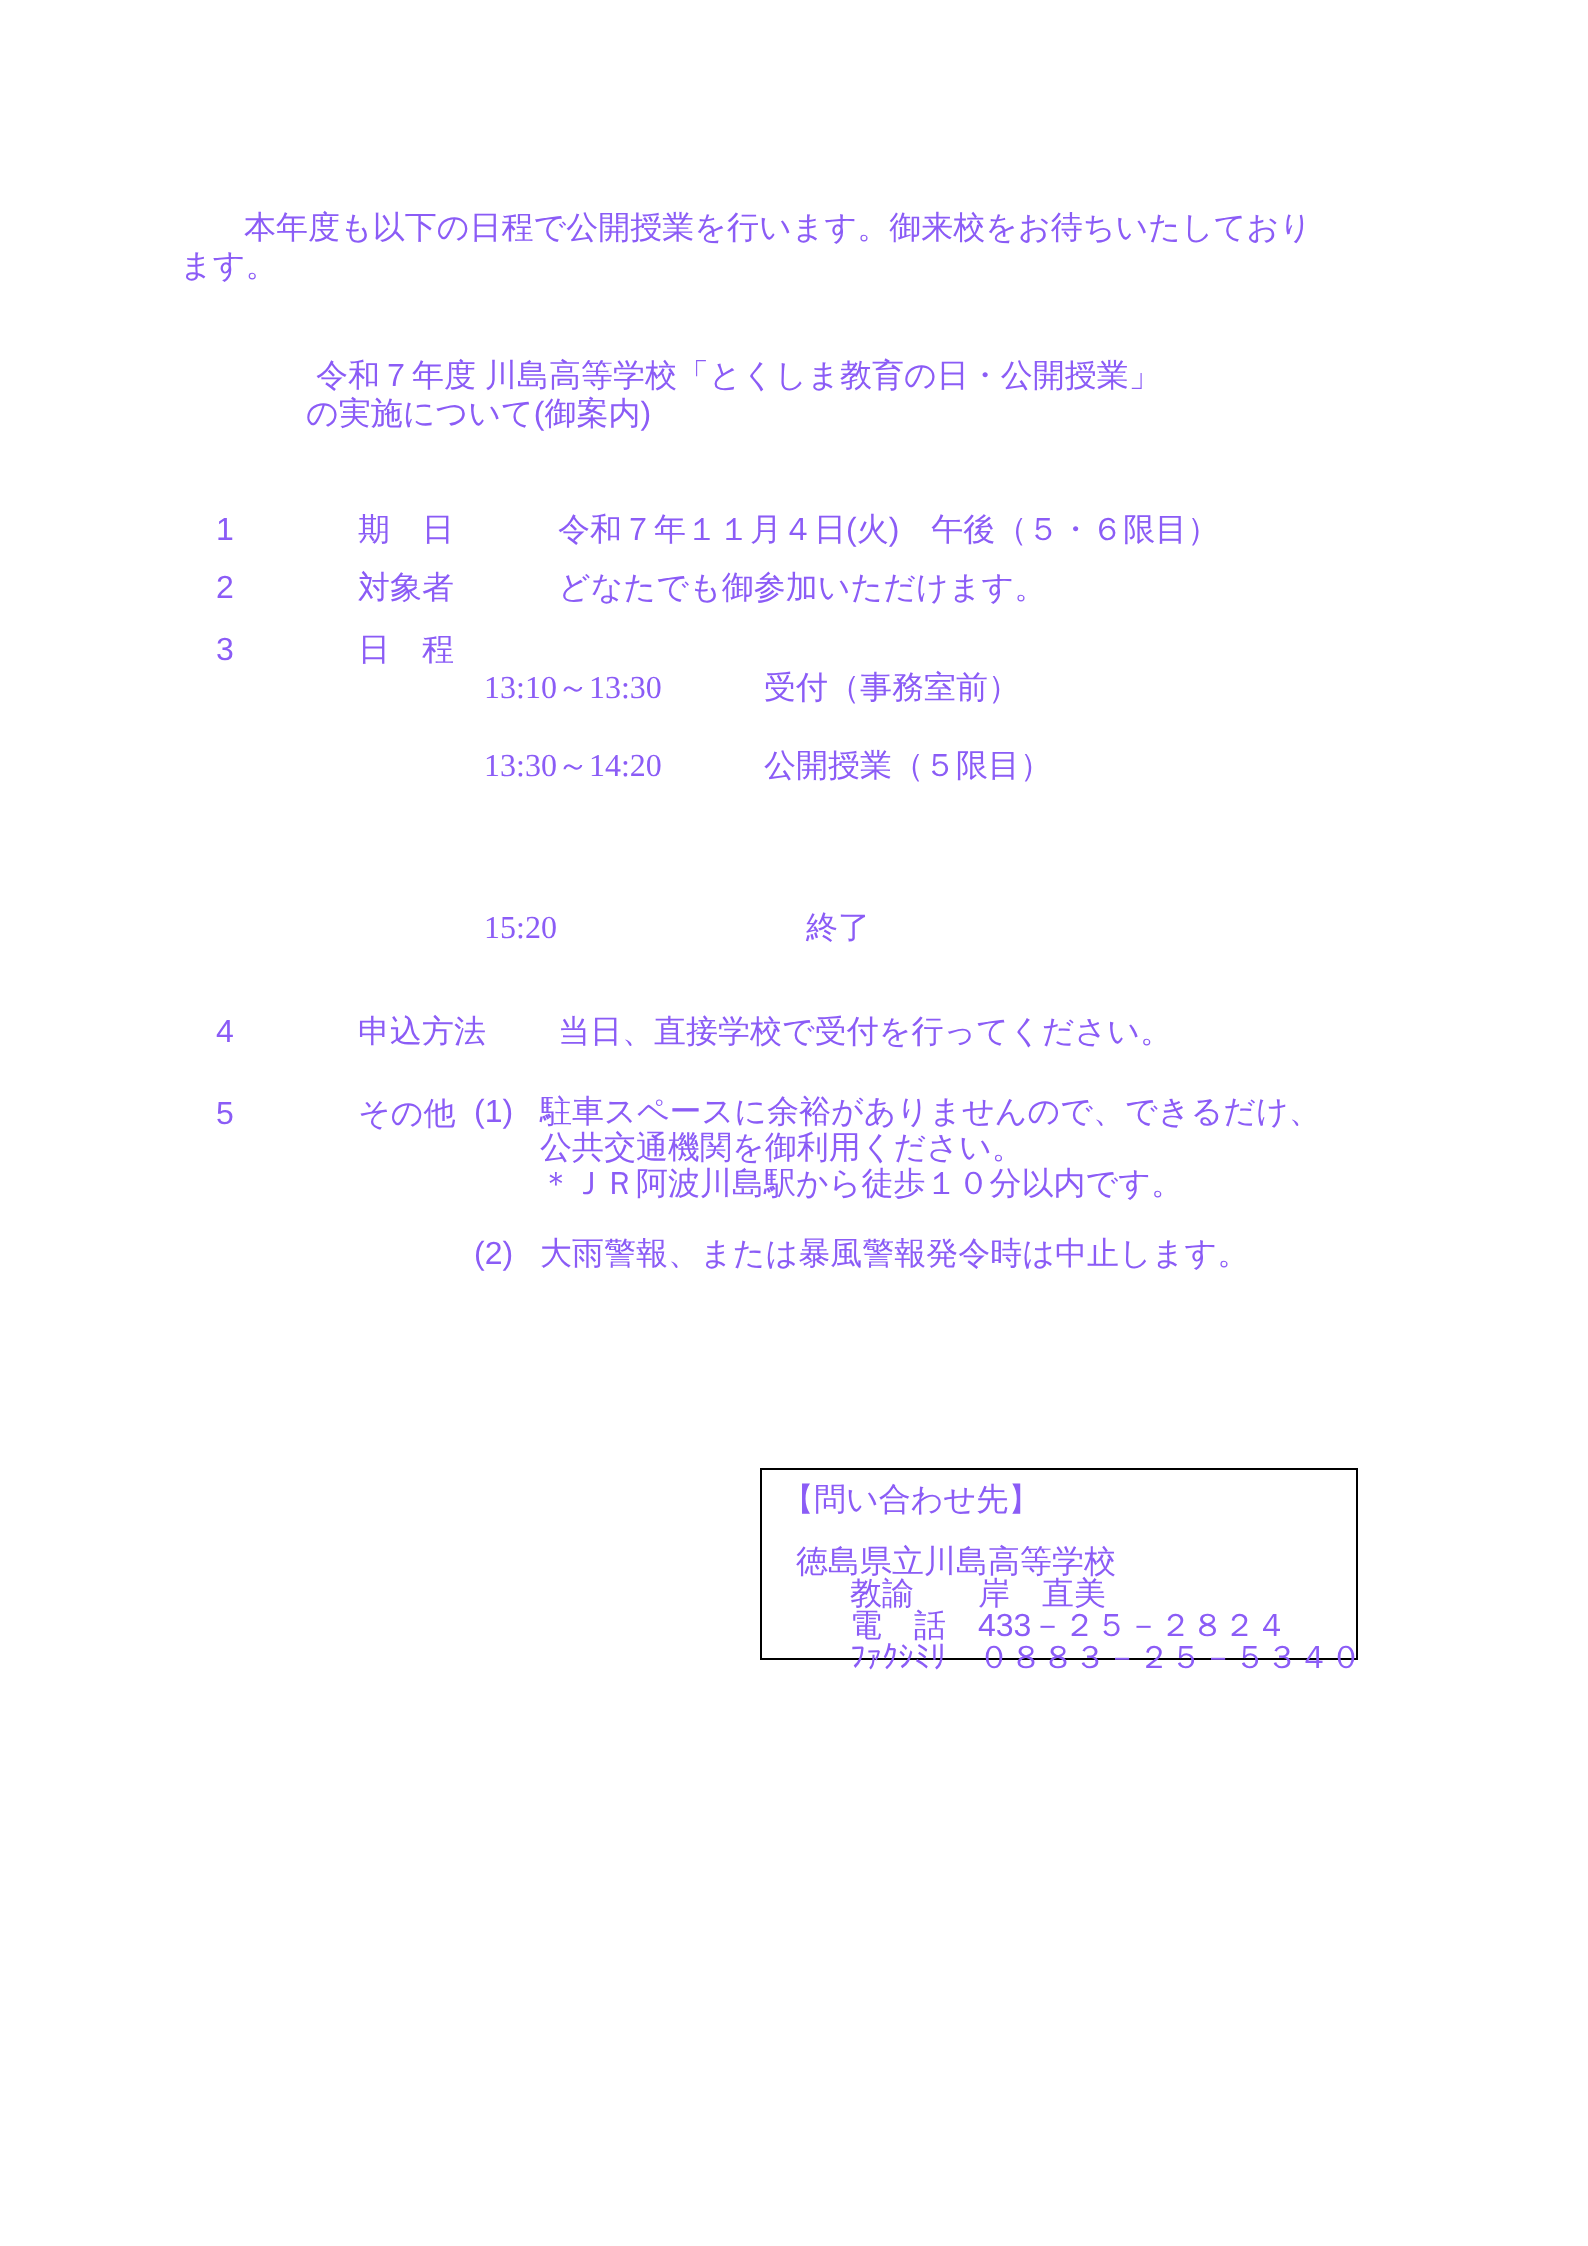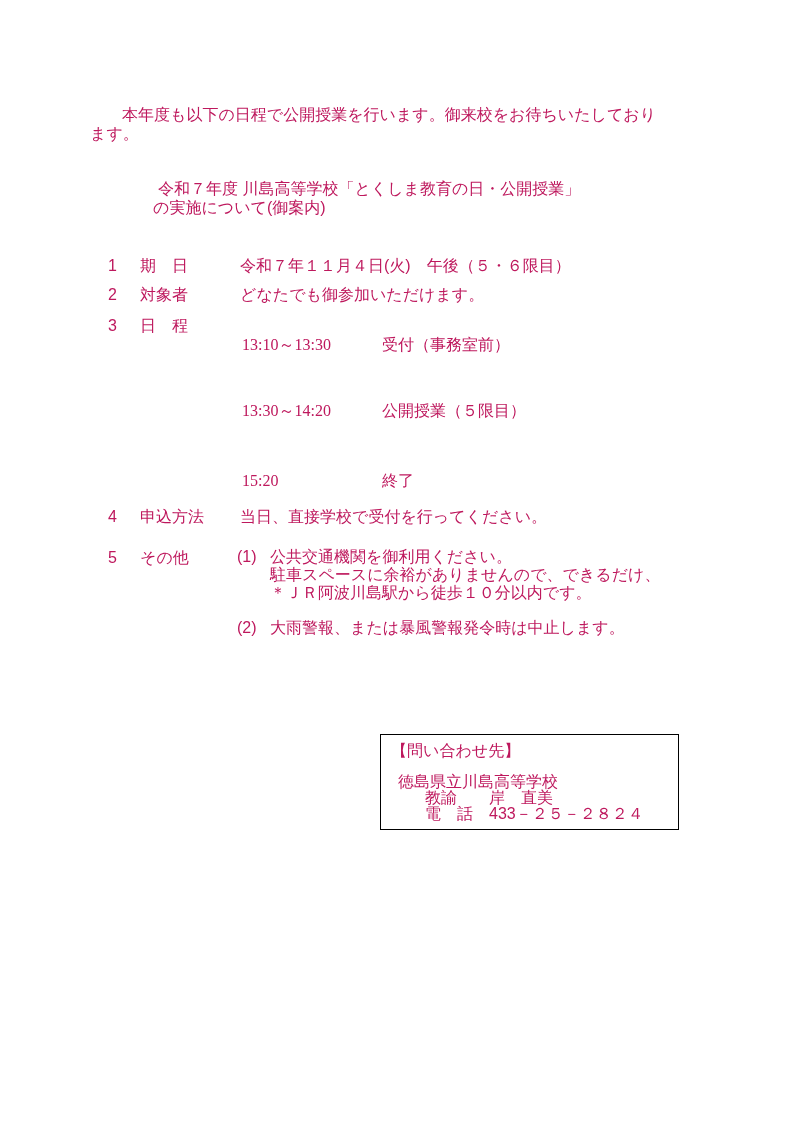--- a/index.html
+++ b/index.html
@@ -2,45 +2,45 @@
 <html><head>
 <meta charset="utf-8">
 <style>
   * { margin: 0; padding: 0; box-sizing: border-box; }
   html, body { background: #fff; }
   .page {
     position: relative;
     width: 794px;
     height: 1123px;
     background: #fff;
-    color: #be185d;
+    color: #8b5cf6;
     font-family: "Liberation Sans", "DejaVu Sans", sans-serif;
     font-size: 16px;
     line-height: 19px;
     overflow: hidden;
   }
   .abs { position: absolute; }
   .intro { left: 90px; top: 105px; width: 604px; }
   .intro-line1 { text-indent: 32px; }
   .doc-title { left: 153px; top: 179px; }
   .doc-title .t1 { padding-left: 5px; }
   .item-row { left: 108px; display: flex; white-space: nowrap; }
   .item-no { width: 32px; flex: 0 0 32px; }
-  .item-label { width: 100px; flex: 0 0 100px; }
+  .item-label { width: 100px; flex: 0 0 100px; margin-left: 39px; }
   .row-1 { top: 256px; }
   .row-2 { top: 285px; }
   .row-3 { top: 316px; }
   .row-4 { top: 507px; }
   .row-5 { top: 548px; }
   .sched-row { left: 242px; display: flex; white-space: nowrap; }
   .sched-time { width: 140px; flex: 0 0 140px; font-family: Liberation Serif, serif; }
   .sched-1 { top: 335px; }
-  .sched-2 { top: 401px; }
+  .sched-2 { top: 374px; }
   .sched-3 { top: 428px; }
-  .sched-4 { top: 471px; }
+  .sched-4 { top: 455px; gap: 21px; }
   .note { left: 237px; display: flex; line-height: 18px; }
   .note-no { width: 33px; flex: 0 0 33px; }
   .note-1 { top: 548px; }
   .note-2 { top: 619px; }
   .note-lines { white-space: nowrap; }
   .contact-box {
     left: 380px; top: 734px;
     width: 299px; height: 96px;
     border: 1px solid #000;
     line-height: 16px;
@@ -100,22 +100,22 @@
     <span class="sched-event">公開授業（５限目）</span>
   </div>
   <div class="abs sched-row sched-4">
     <span class="sched-time">15:20</span>
     <span class="sched-event">終了</span>
   </div>
 
   <div class="abs note note-1">
     <span class="note-no">(1)</span>
     <span class="note-lines">
+      <div>駐車スペースに余裕がありませんので、できるだけ、</div>
       <div>公共交通機関を御利用ください。</div>
-      <div>駐車スペースに余裕がありませんので、できるだけ、</div>
       <div>＊ＪＲ阿波川島駅から徒歩１０分以内です。</div>
     </span>
   </div>
   <div class="abs note note-2">
     <span class="note-no">(2)</span>
     <span class="note-lines">
       <div>大雨警報、または暴風警報発令時は中止します。</div>
     </span>
   </div>
 
@@ -124,16 +124,20 @@
     <div class="contact-body">
       <div>徳島県立川島高等学校</div>
       <div class="c-row">
         <span class="c-label">教諭</span>
         <span>岸　直美</span>
       </div>
       <div class="c-row">
         <span class="c-label">電　話</span>
         <span>433－２５－２８２４</span>
       </div>
+      <div class="c-row">
+        <span class="c-label">ﾌｧｸｼﾐﾘ</span>
+        <span>０８８３－２５－５３４０</span>
+      </div>
     </div>
   </div>
 
 </div>
 
 </body></html>

